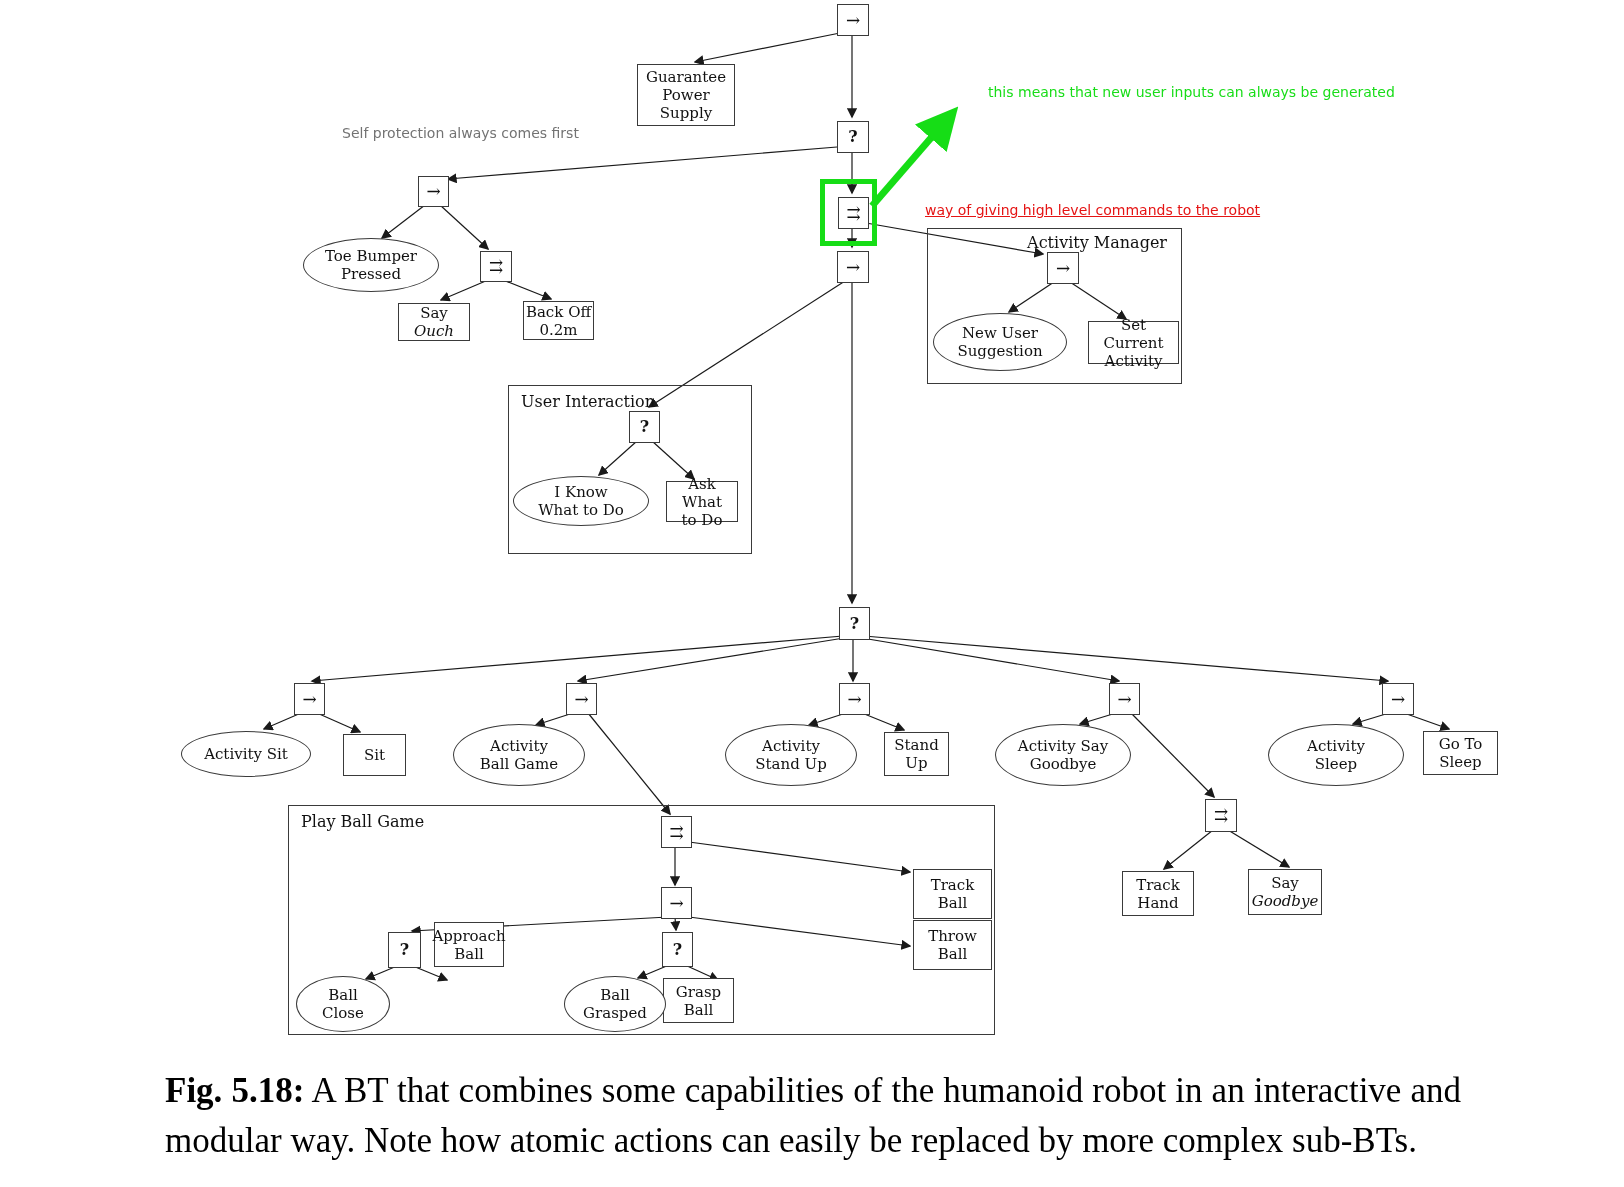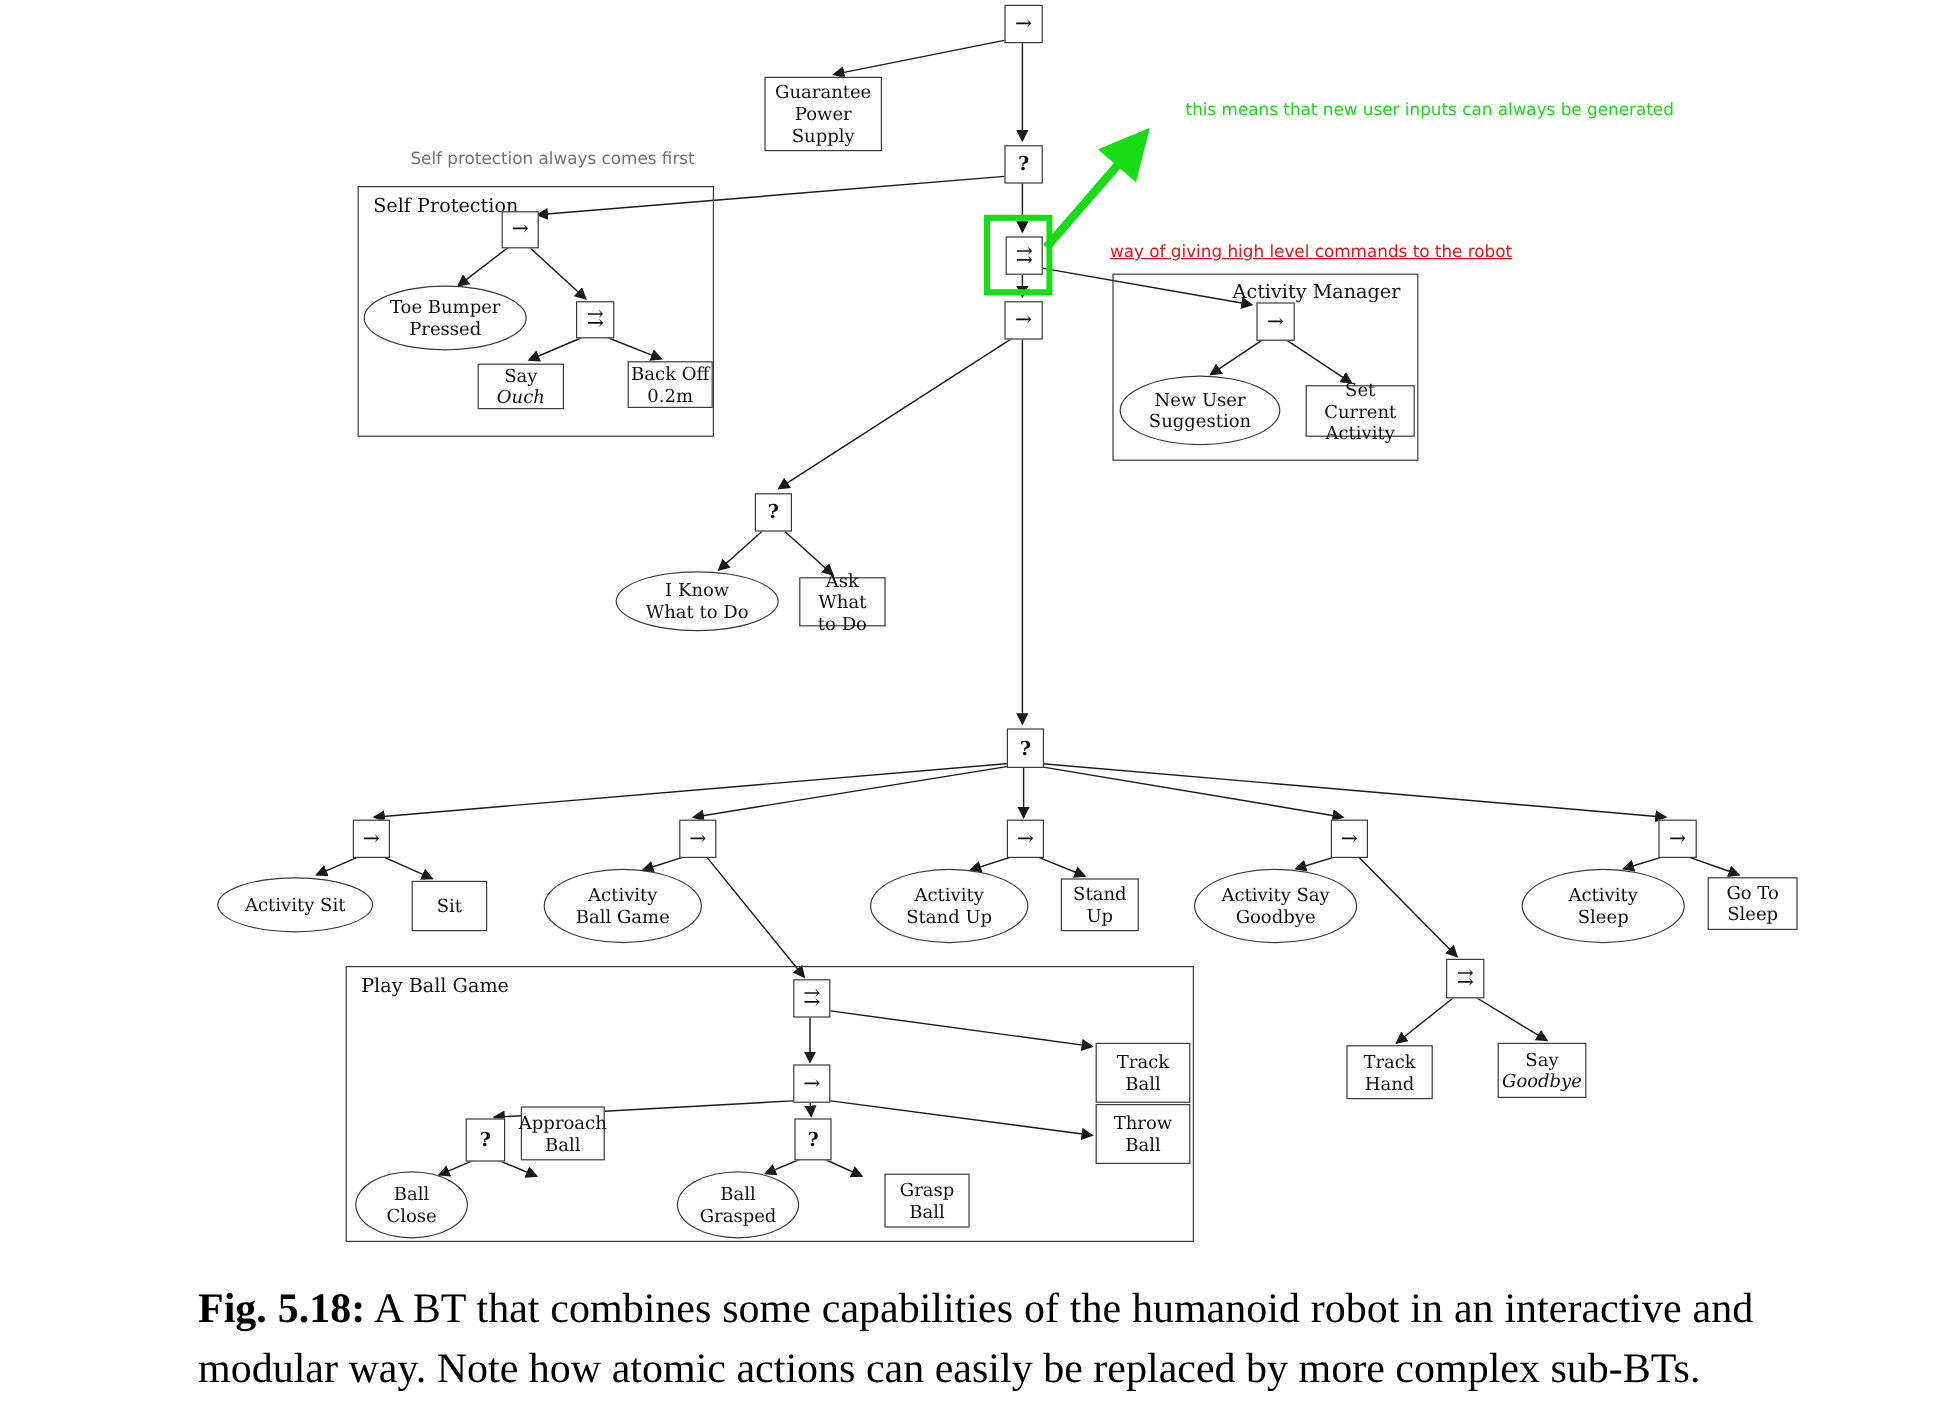--- a/index.html
+++ b/index.html
@@ -83,25 +83,25 @@
       <line x1="397" y1="966" x2="366" y2="979" marker-end="url(#ah)"></line>
       <line x1="413" y1="966" x2="447" y2="980" marker-end="url(#ah)"></line>
       <line x1="669" y1="965" x2="638" y2="978" marker-end="url(#ah)"></line>
       <line x1="685" y1="965" x2="718" y2="980" marker-end="url(#ah)"></line>
     </g>
     <g>
       <line x1="872" y1="206" x2="950" y2="116" stroke="#16dd16" stroke-width="7" marker-end="url(#gah)"></line>
     </g>
   </svg>
 
-  <div class="grp" style="left:298px;top:155px;width:295px;height:207px;">
-    <span class="grp-label" style="left:12px;top:6px;">Self Protection</span>
-  </div>
   <div class="grp" style="left:927px;top:228px;width:253px;height:154px;">
     <span class="grp-label" style="right:14px;top:4px;">Activity Manager</span>
+  </div>
+  <div class="grp" style="left:508px;top:385px;width:242px;height:167px;">
+    <span class="grp-label" style="left:12px;top:6px;">User Interaction</span>
   </div>
   <div class="grp" style="left:288px;top:805px;width:705px;height:228px;">
     <span class="grp-label" style="left:12px;top:6px;">Play Ball Game</span>
   </div>
 
   <div class="hl" style="left:820px;top:179px;width:47px;height:57px;"></div>
 
   <div class="ctrl" style="left:837px;top:4px;width:30px;height:30px;">→</div>
   <div class="ctrl q" style="left:837px;top:121px;width:30px;height:30px;">?</div>
   <div class="ctrl" style="left:838px;top:197px;width:29px;height:30px;">⇉</div>
@@ -145,21 +145,21 @@
   <div class="act" style="left:1248px;top:869px;width:72px;height:44px;">
     <span>Say</span>
     <span class="it">Goodbye</span>
   </div>
   <div class="act ml" style="left:913px;top:869px;width:77px;height:48px;">Track
 Ball</div>
   <div class="act ml" style="left:913px;top:920px;width:77px;height:48px;">Throw
 Ball</div>
   <div class="act ml" style="left:434px;top:922px;width:68px;height:43px;">Approach
 Ball</div>
-  <div class="act ml" style="left:737px;top:978px;width:69px;height:43px;">Grasp
+  <div class="act ml" style="left:663px;top:978px;width:69px;height:43px;">Grasp
 Ball</div>
 
   <div class="cond ml" style="left:303px;top:238px;width:134px;height:52px;">Toe Bumper
 Pressed</div>
   <div class="cond ml" style="left:933px;top:313px;width:132px;height:56px;">New User
 Suggestion</div>
   <div class="cond ml" style="left:513px;top:476px;width:134px;height:48px;">I Know
 What to Do</div>
   <div class="cond" style="left:181px;top:731px;width:128px;height:44px;">Activity Sit</div>
   <div class="cond ml" style="left:453px;top:724px;width:130px;height:60px;">Activity

